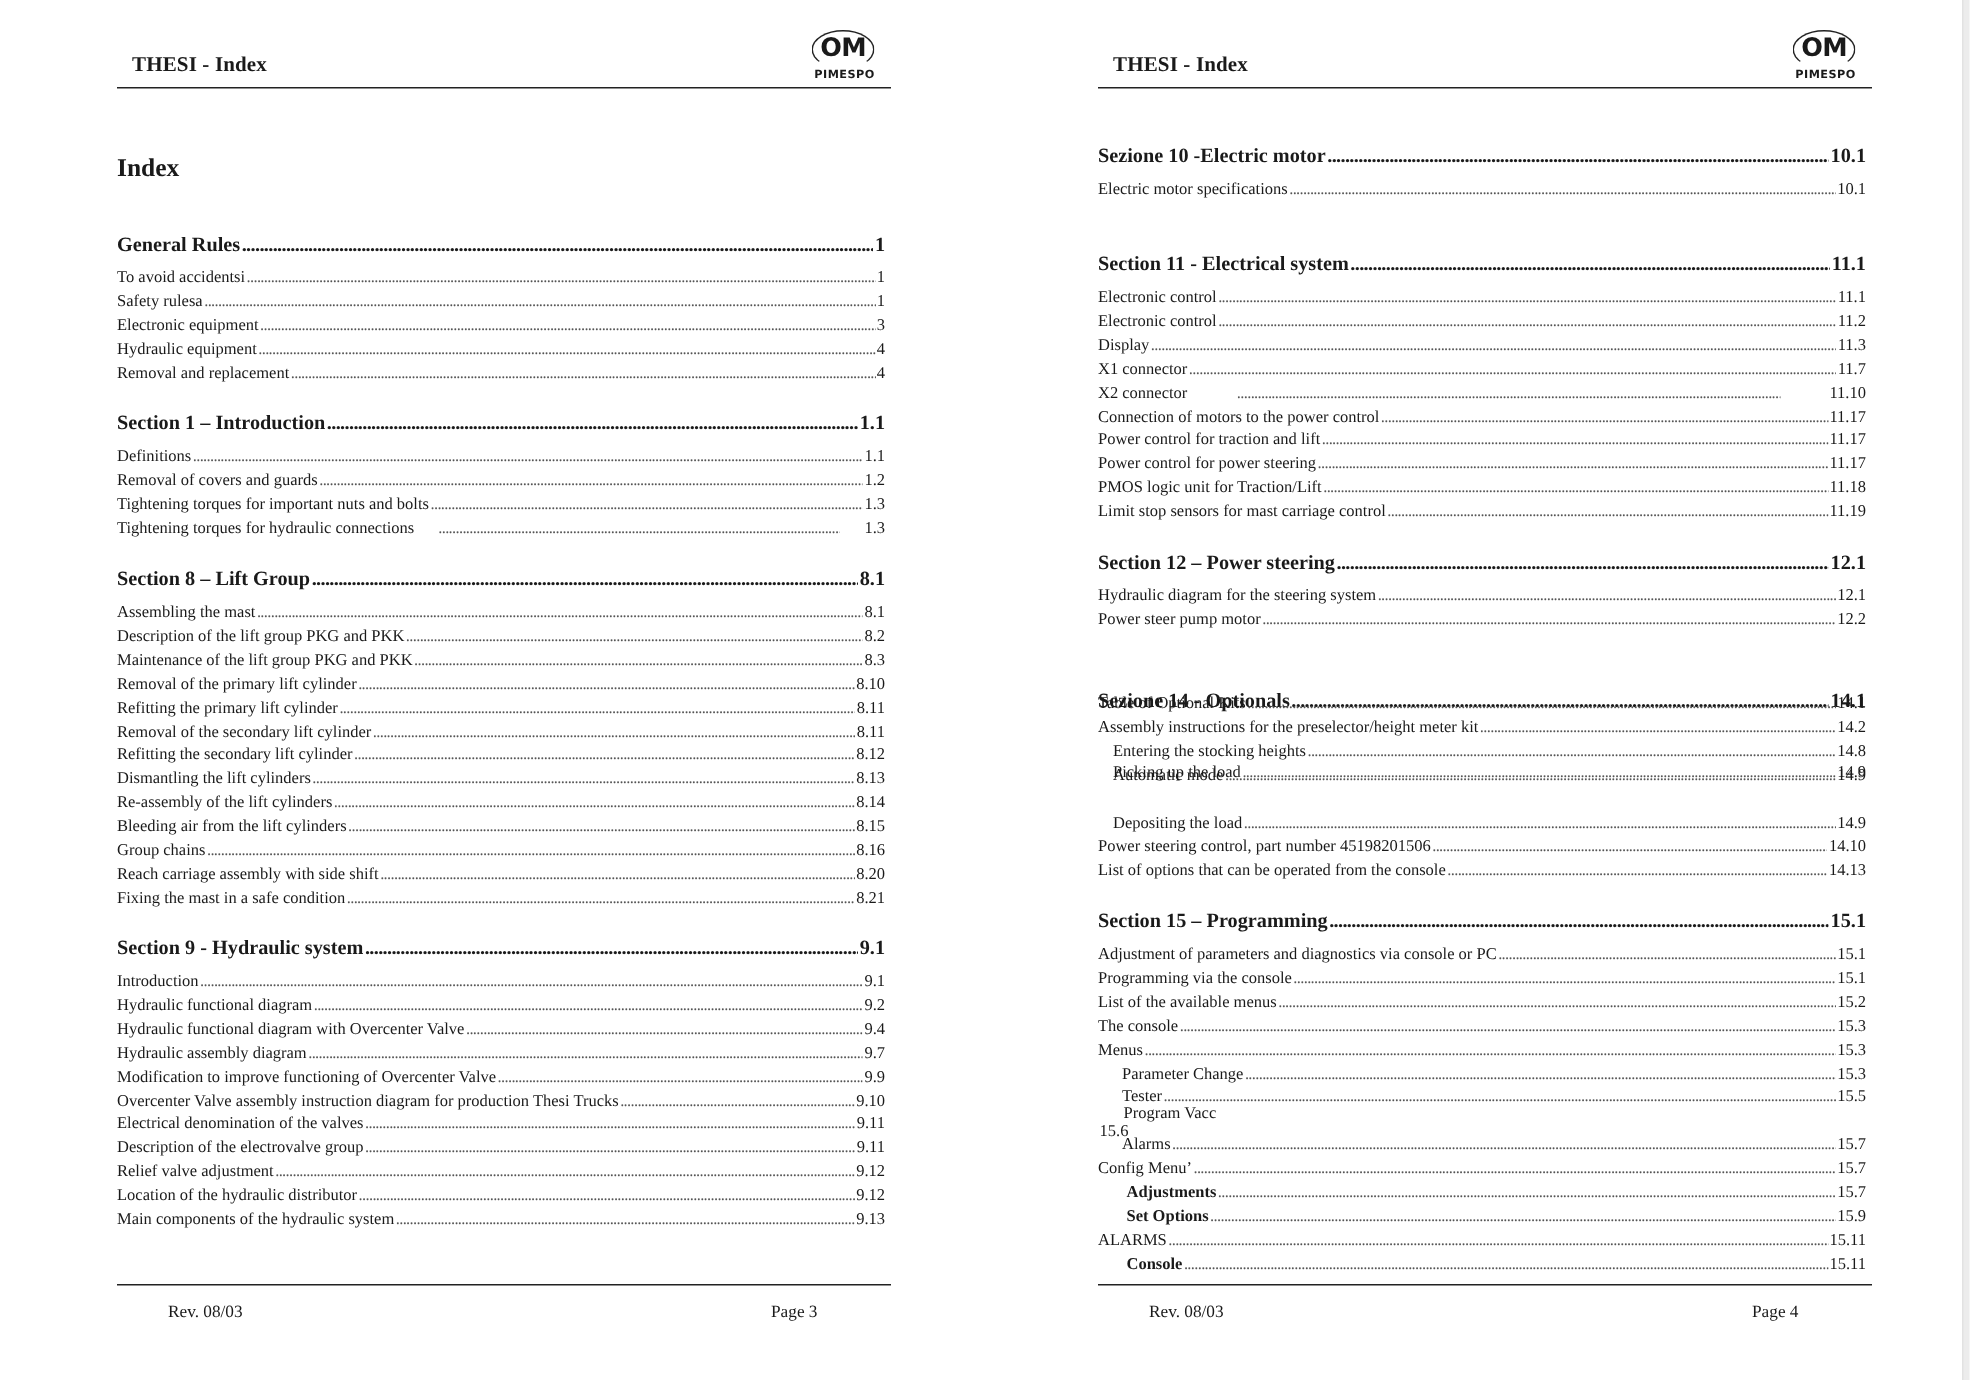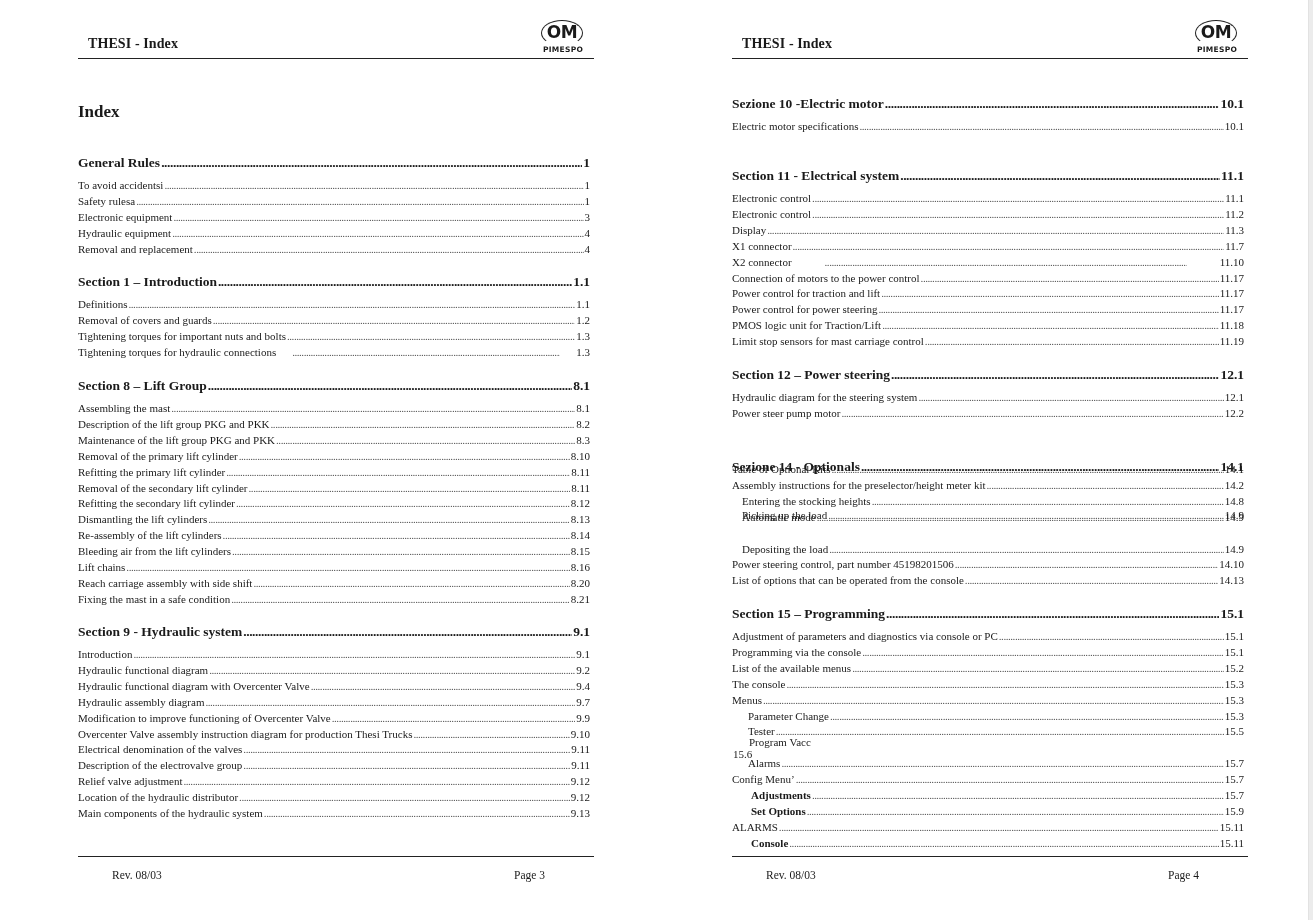--- a/index.html
+++ b/index.html
@@ -157,21 +157,21 @@
         <span class="label">Re-assembly of the lift cylinders</span>
         <span class="dots"></span>
         <span class="pg">8.14</span>
       </div>
       <div class="toc-line item lvl0" style="top: 545.1px;">
         <span class="label">Bleeding air from the lift cylinders</span>
         <span class="dots"></span>
         <span class="pg">8.15</span>
       </div>
       <div class="toc-line item lvl0" style="top: 561px;">
-        <span class="label">Lift chains</span>
+        <span class="label">Group chains</span>
         <span class="dots"></span>
         <span class="pg">8.16</span>
       </div>
       <div class="toc-line item lvl0" style="top: 576.9px;">
         <span class="label">Reach carriage assembly with side shift</span>
         <span class="dots"></span>
         <span class="pg">8.20</span>
       </div>
       <div class="toc-line item lvl0" style="top: 592.8px; justify-content: center;">
         <span class="label">Fixing the mast in a safe condition</span>

